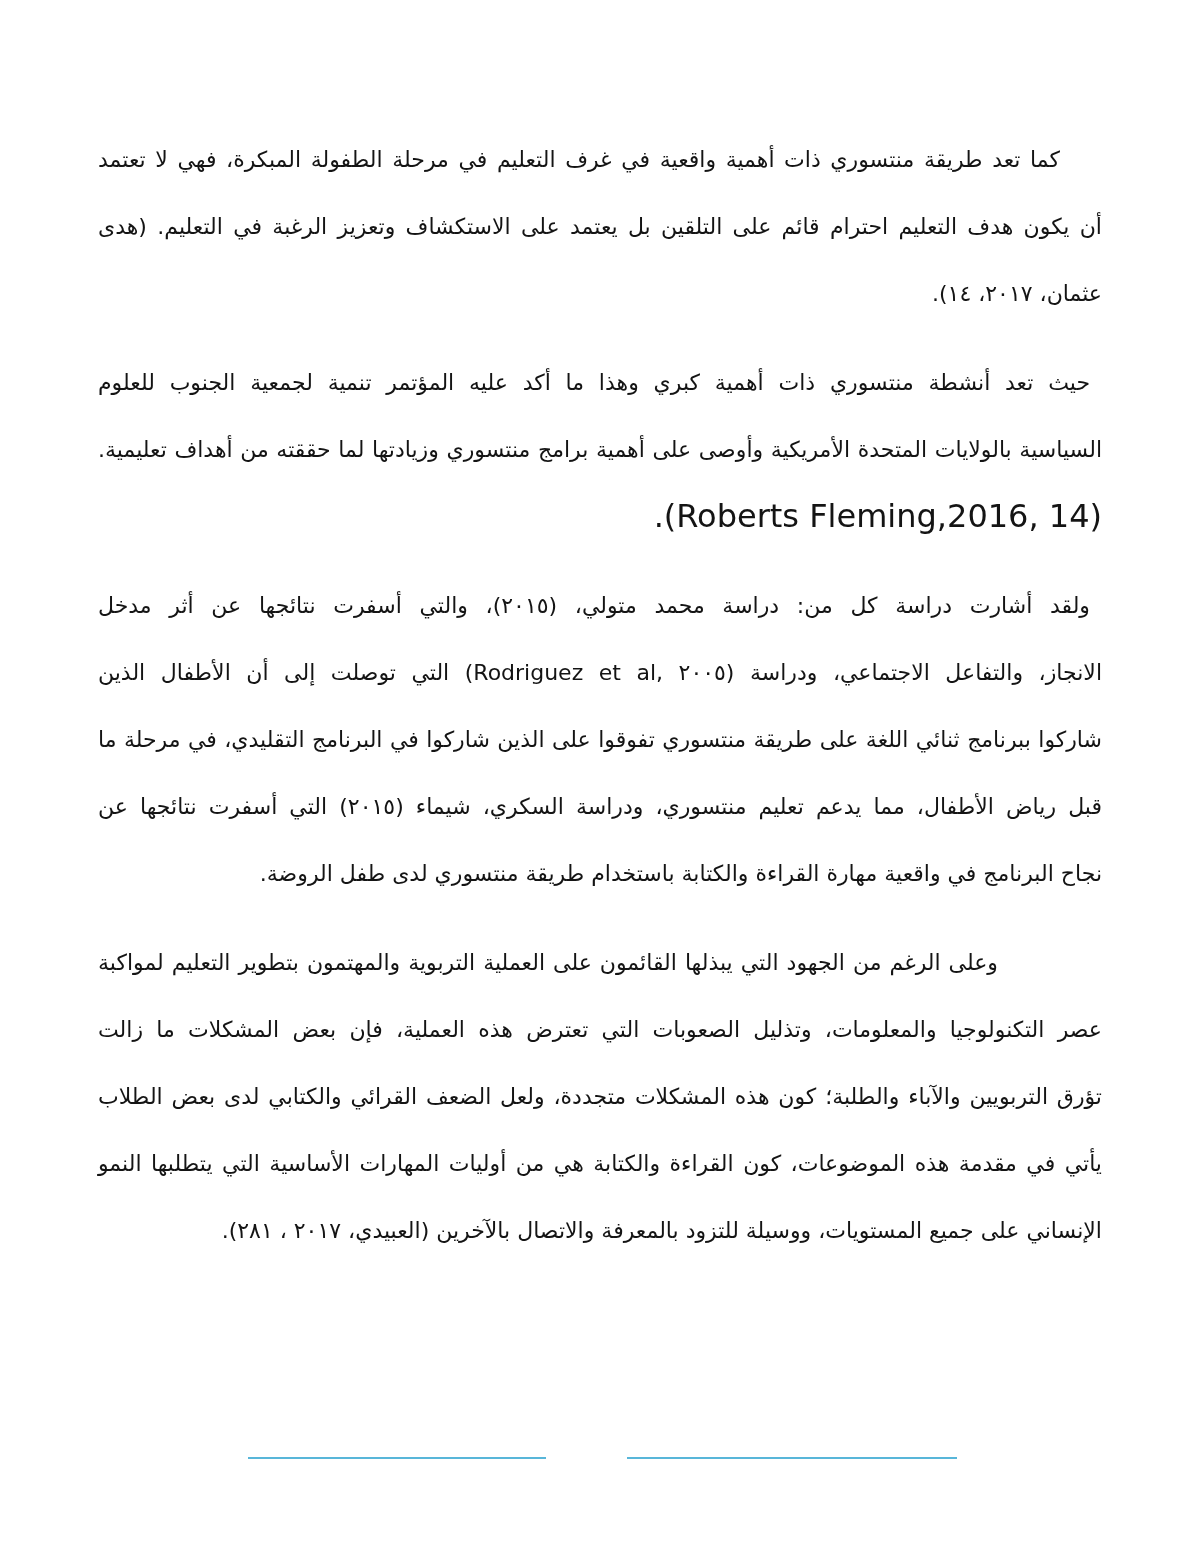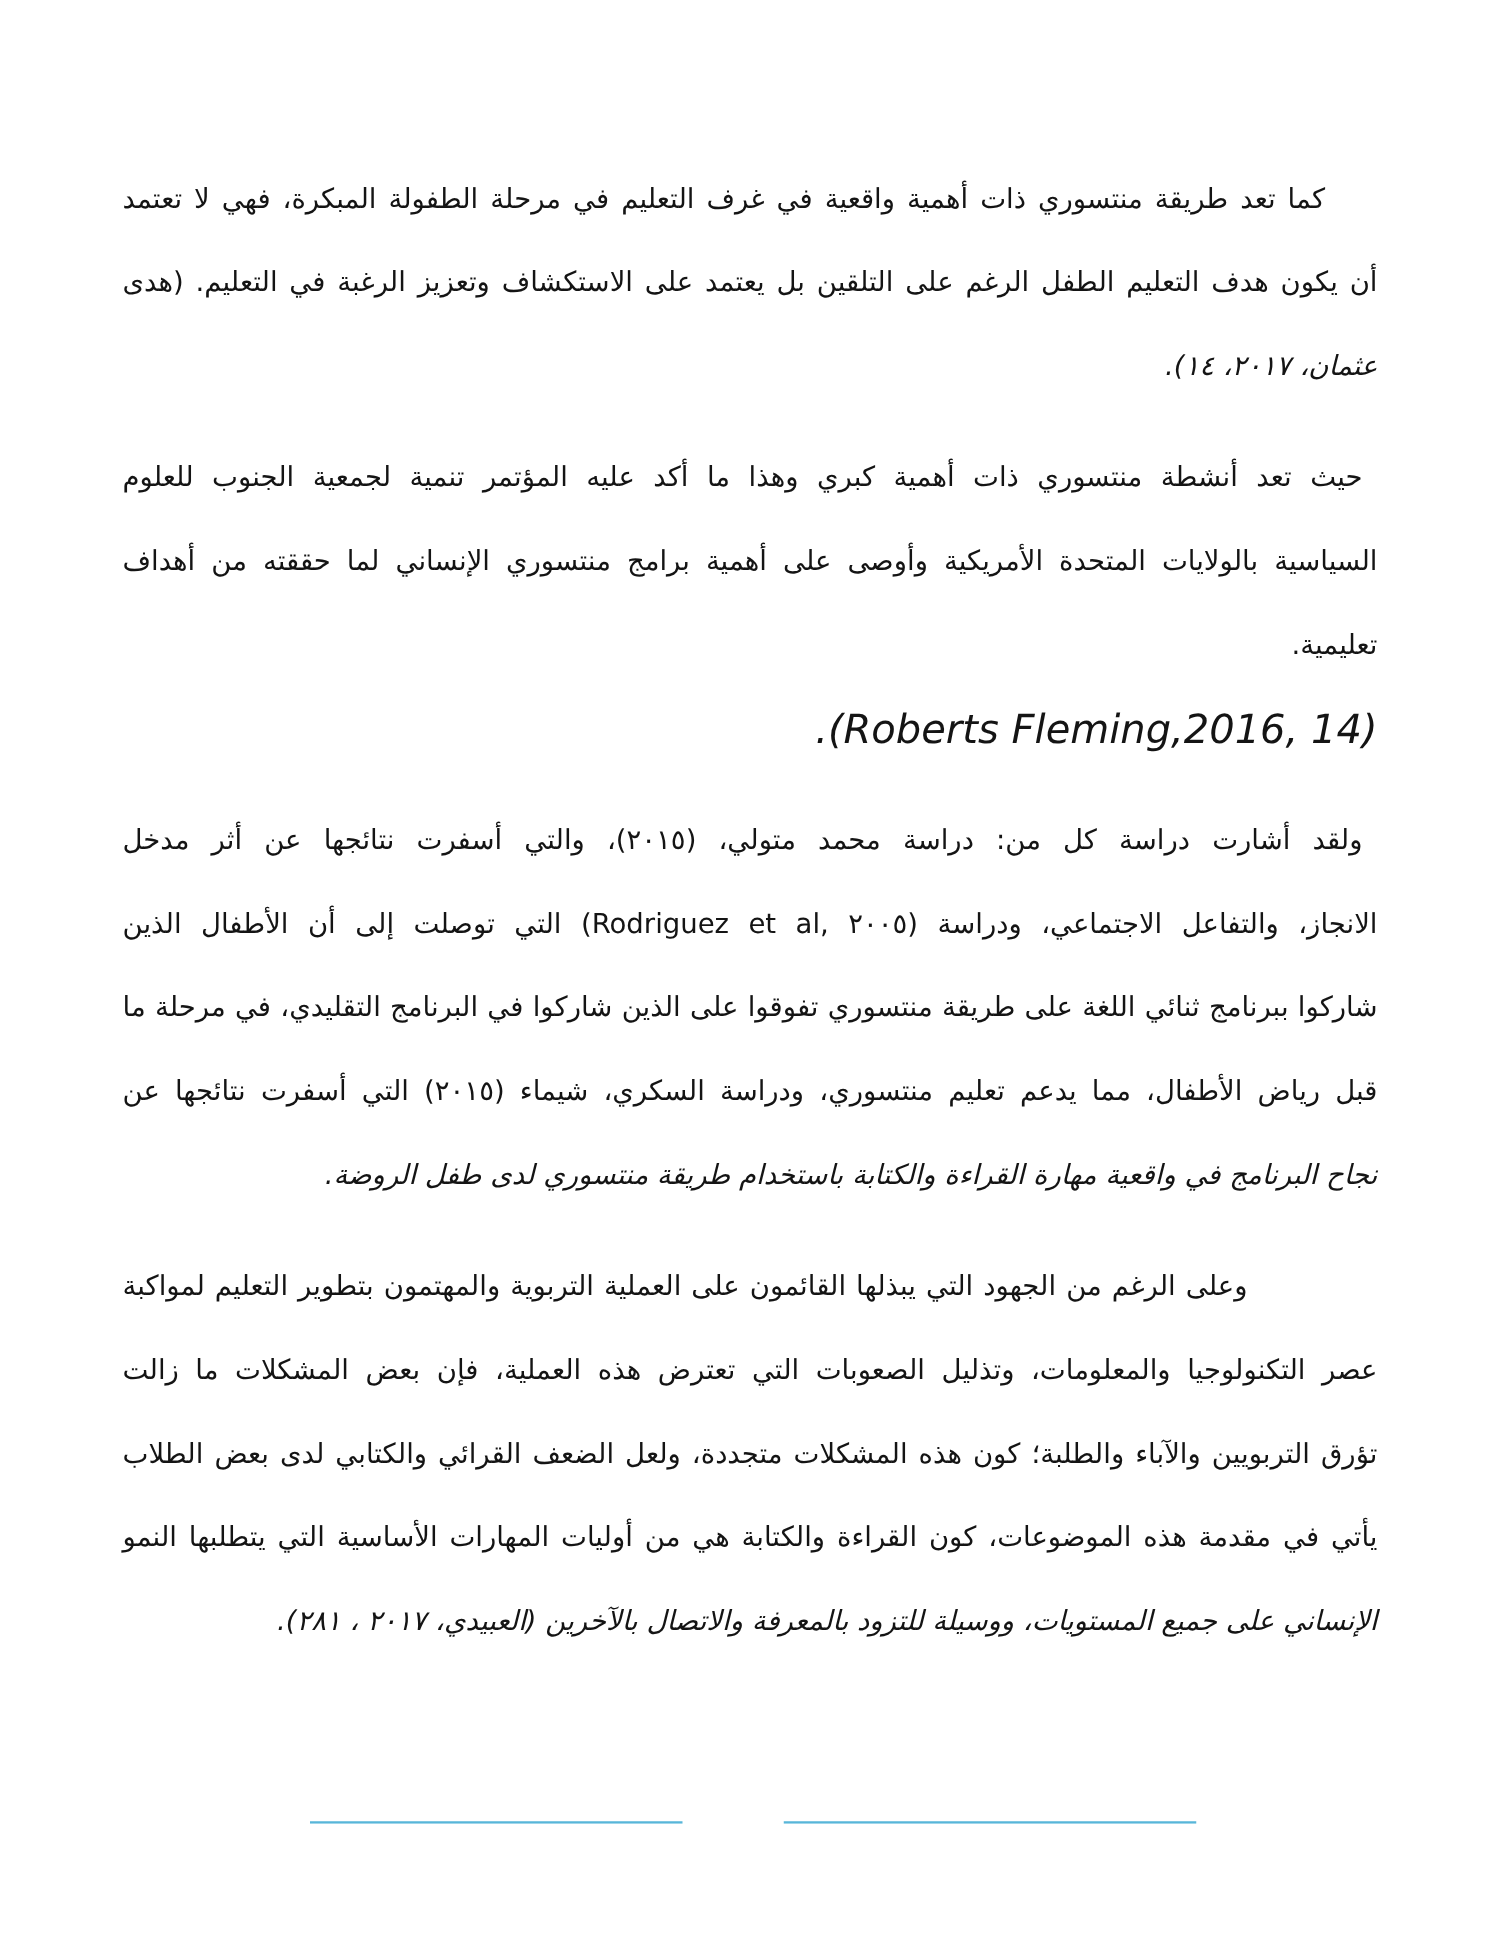--- a/index.html
+++ b/index.html
@@ -20,21 +20,21 @@
     direction: rtl;
     font-size: 22px;
   }
   .para { margin: 0 0 22px 0; }
   .line {
     line-height: 67px;
     text-align: justify;
     text-align-last: justify;
     white-space: normal;
   }
-  .line.last { text-align-last: right; font-style: italic; }
+  .line.last { text-align-last: right; }
   .line.ltr  { direction: ltr; text-align-last: right; font-size: 32px; }
   .line.ind-12  { padding-right: 12px; }
   .line.ind-42  { padding-right: 42px; }
   .line.ind-104 { padding-right: 104px; }
 
   
   .footer { position: absolute; left: 0; top: 1450px; width: 1200px; height: 60px; }
   .diamond-group { position: absolute; top: 19px; display: flex; }
   .diamond-group.left  { left: 135px; }
   .diamond-group.right { left: 979px; }
@@ -60,27 +60,27 @@
 </style>
 </head>
 <body>
 
 <div class="page">
 
   <div class="text-block">
 
     <div class="para">
       <div class="line ind-42">كما تعد طريقة منتسوري ذات أهمية واقعية في غرف التعليم في مرحلة الطفولة المبكرة، فهي لا تعتمد</div>
-      <div class="line">أن يكون هدف التعليم الطفل الرغم على التلقين بل يعتمد على الاستكشاف وتعزيز الرغبة في التعليم. (هدى</div>
+      <div class="line">أن يكون هدف التعليم احترام قائم على التلقين بل يعتمد على الاستكشاف وتعزيز الرغبة في التعليم. (هدى</div>
       <div class="line last">عثمان، ٢٠١٧، ١٤).</div>
     </div>
 
     <div class="para">
       <div class="line ind-12">حيث تعد أنشطة منتسوري ذات أهمية كبري وهذا ما أكد عليه المؤتمر تنمية لجمعية الجنوب للعلوم</div>
-      <div class="line">السياسية بالولايات المتحدة الأمريكية وأوصى على أهمية برامج منتسوري الإنساني لما حققته من أهداف تعليمية.</div>
+      <div class="line">السياسية بالولايات المتحدة الأمريكية وأوصى على أهمية برامج منتسوري وزيادتها لما حققته من أهداف تعليمية.</div>
       <div class="line last ltr">.(Roberts Fleming,2016, 14)</div>
     </div>
 
     <div class="para">
       <div class="line ind-12">ولقد أشارت دراسة كل من: دراسة محمد متولي، (٢٠١٥)، والتي أسفرت نتائجها عن أثر مدخل</div>
       <div class="line">الانجاز، والتفاعل الاجتماعي، ودراسة ⁦(Rodriguez et al, ٢٠٠٥)⁩ التي توصلت إلى أن الأطفال الذين</div>
       <div class="line">شاركوا ببرنامج ثنائي اللغة على طريقة منتسوري تفوقوا على الذين شاركوا في البرنامج التقليدي، في مرحلة ما</div>
       <div class="line">قبل رياض الأطفال، مما يدعم تعليم منتسوري، ودراسة السكري، شيماء (٢٠١٥) التي أسفرت نتائجها عن</div>
       <div class="line last">نجاح البرنامج في واقعية مهارة القراءة والكتابة باستخدام طريقة منتسوري لدى طفل الروضة.</div>
     </div>

